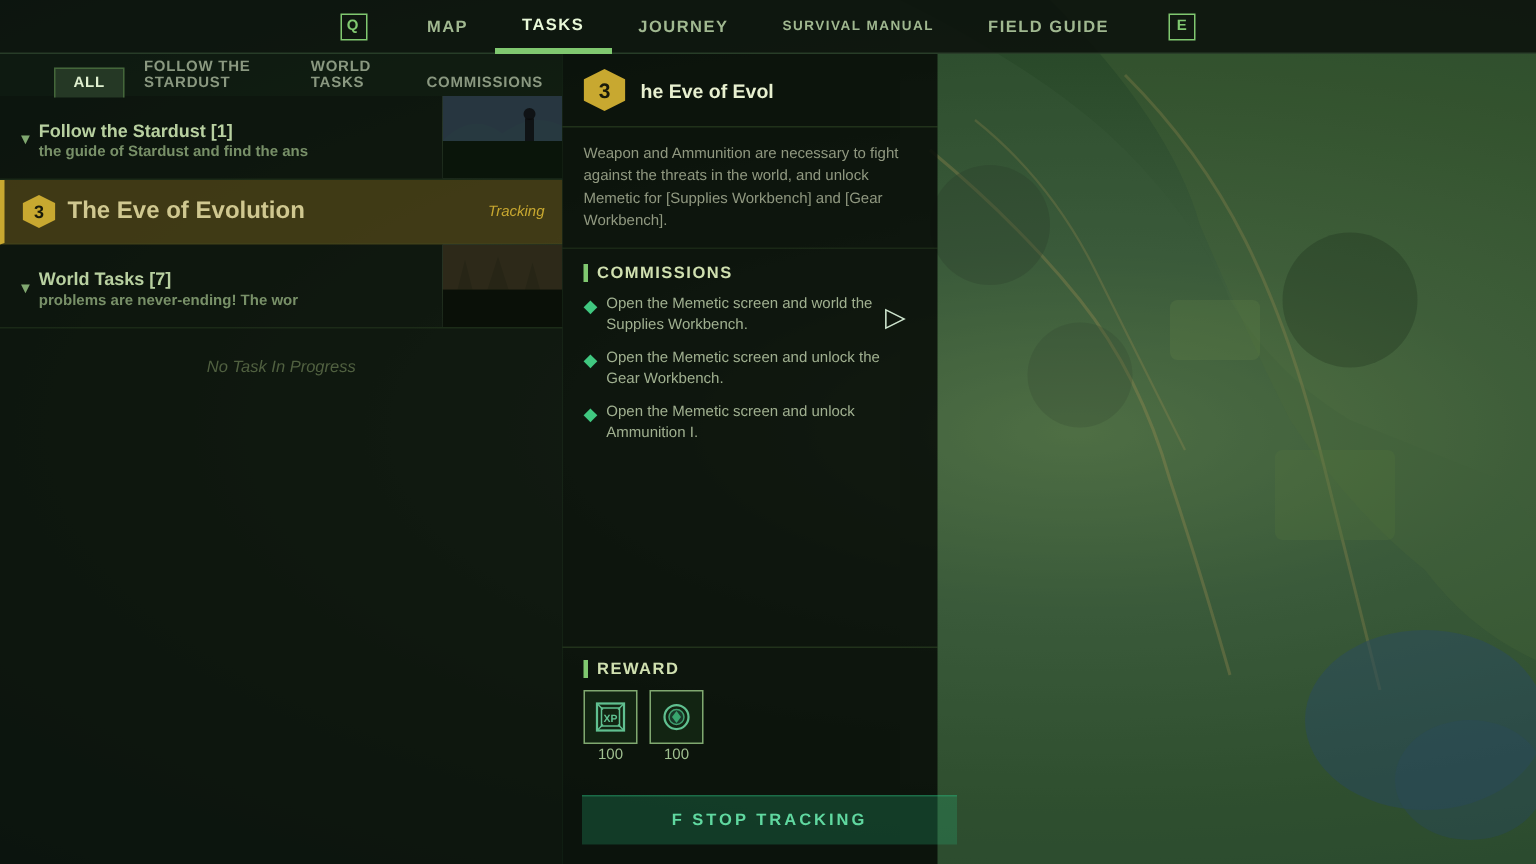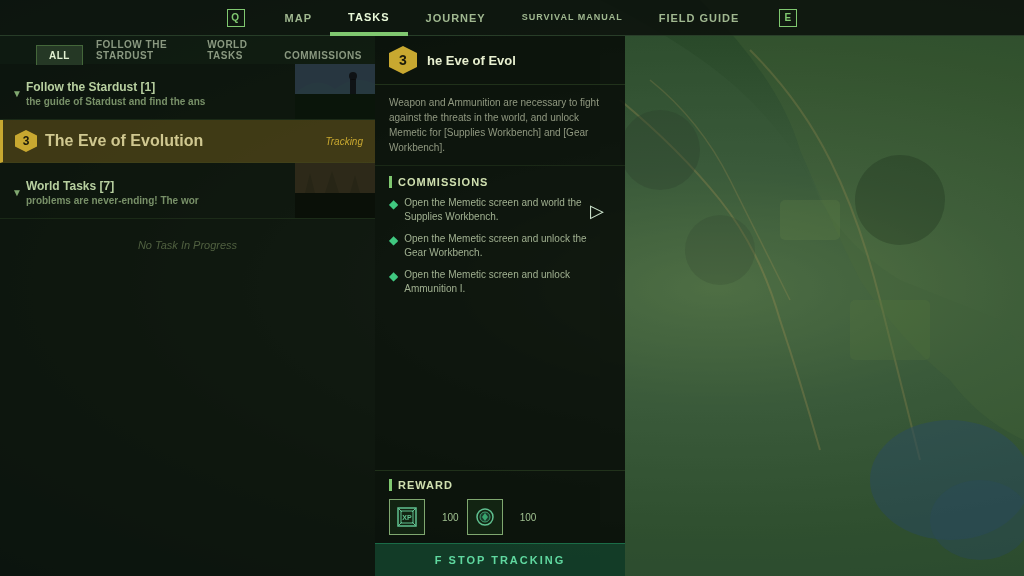--- a/index.html
+++ b/index.html
@@ -313,23 +313,23 @@
     }
 
     .reward-items {
       display: flex;
       gap: 8px;
       margin-top: 6px;
     }
 
     .reward-item {
       display: flex;
-      flex-direction: row;
-      align-items: center;
-      gap: 17px;
+      flex-direction: column;
+      align-items: center;
+      gap: 2px;
     }
 
     .reward-icon {
       width: 36px;
       height: 36px;
       border: 1px solid #80a870;
       display: flex;
       align-items: center;
       justify-content: center;
       background: rgba(20, 40, 20, 0.8);
@@ -339,21 +339,21 @@
       width: 22px;
       height: 22px;
     }
 
     .reward-amount {
       color: #a0c090;
       font-size: 10px;
     }
 
     #stop-tracking-btn {
-      margin: 0;
+      margin: 13px;
       padding: 10px;
       background: rgba(40, 180, 120, 0.25);
       border: none;
       border-top: 1px solid rgba(40, 180, 120, 0.4);
       color: #60d8a0;
       font-size: 11px;
       font-weight: bold;
       letter-spacing: 2px;
       text-transform: uppercase;
       cursor: pointer;

